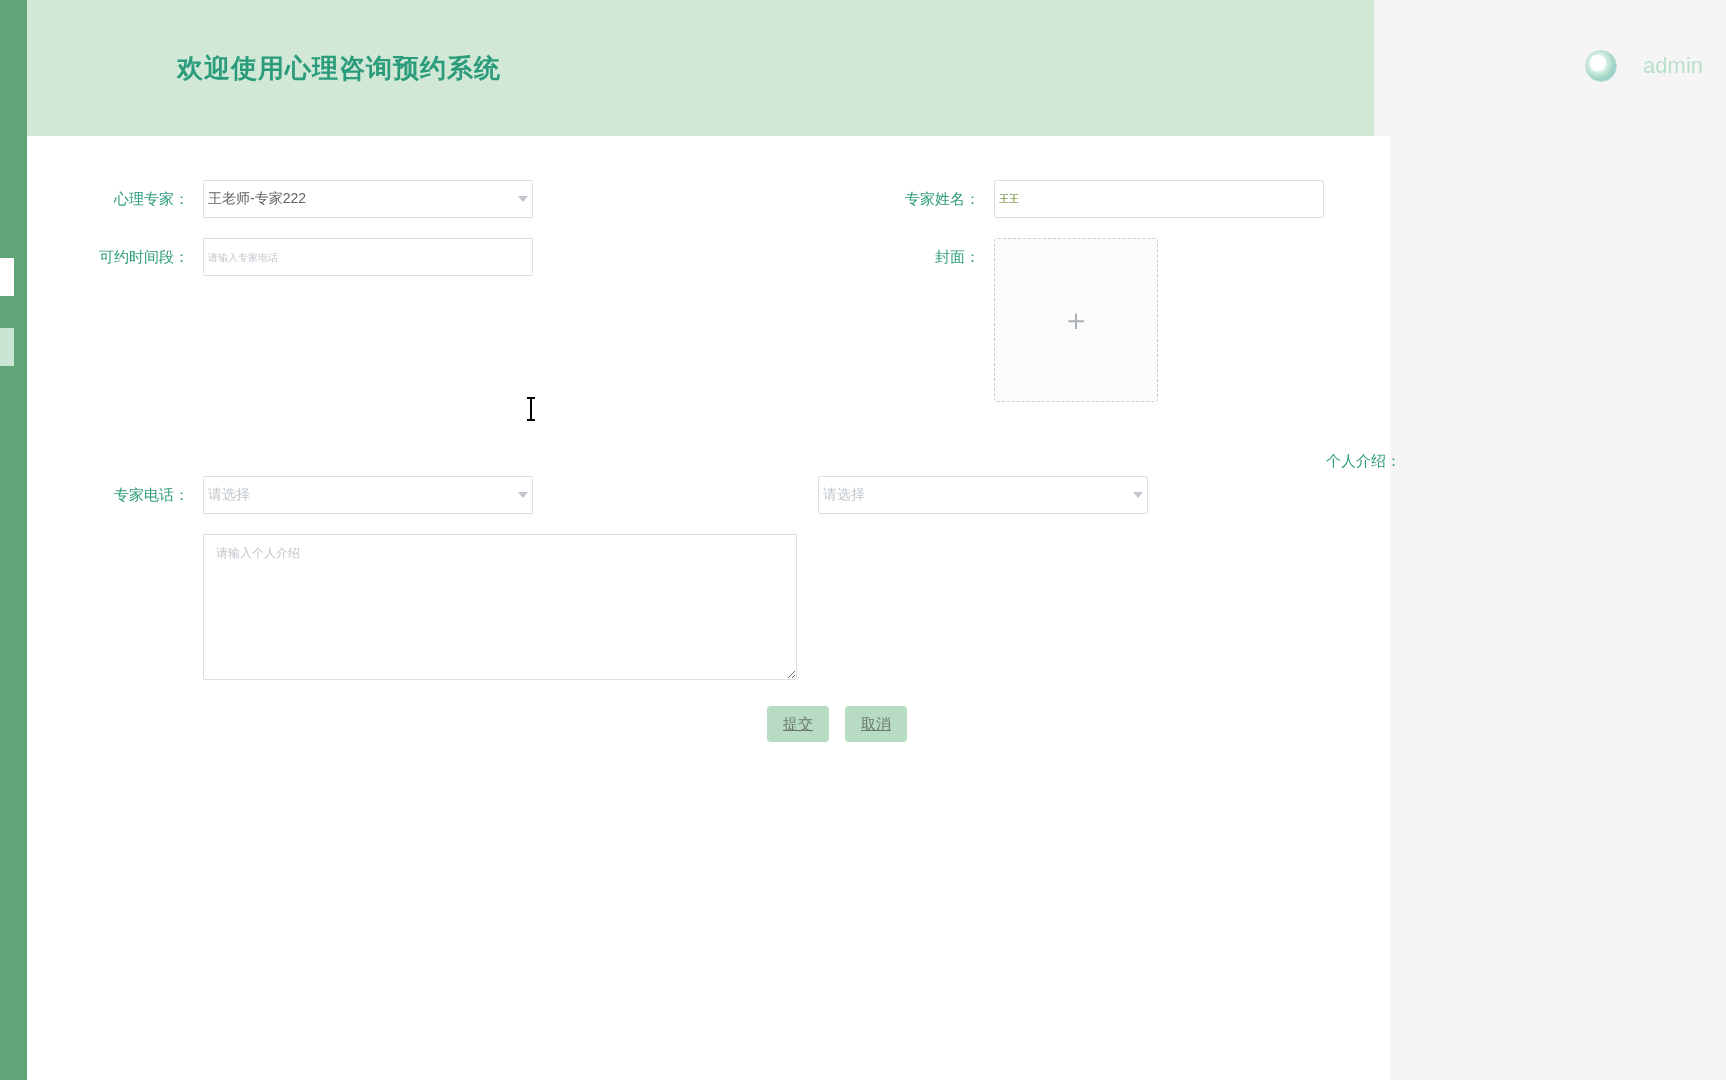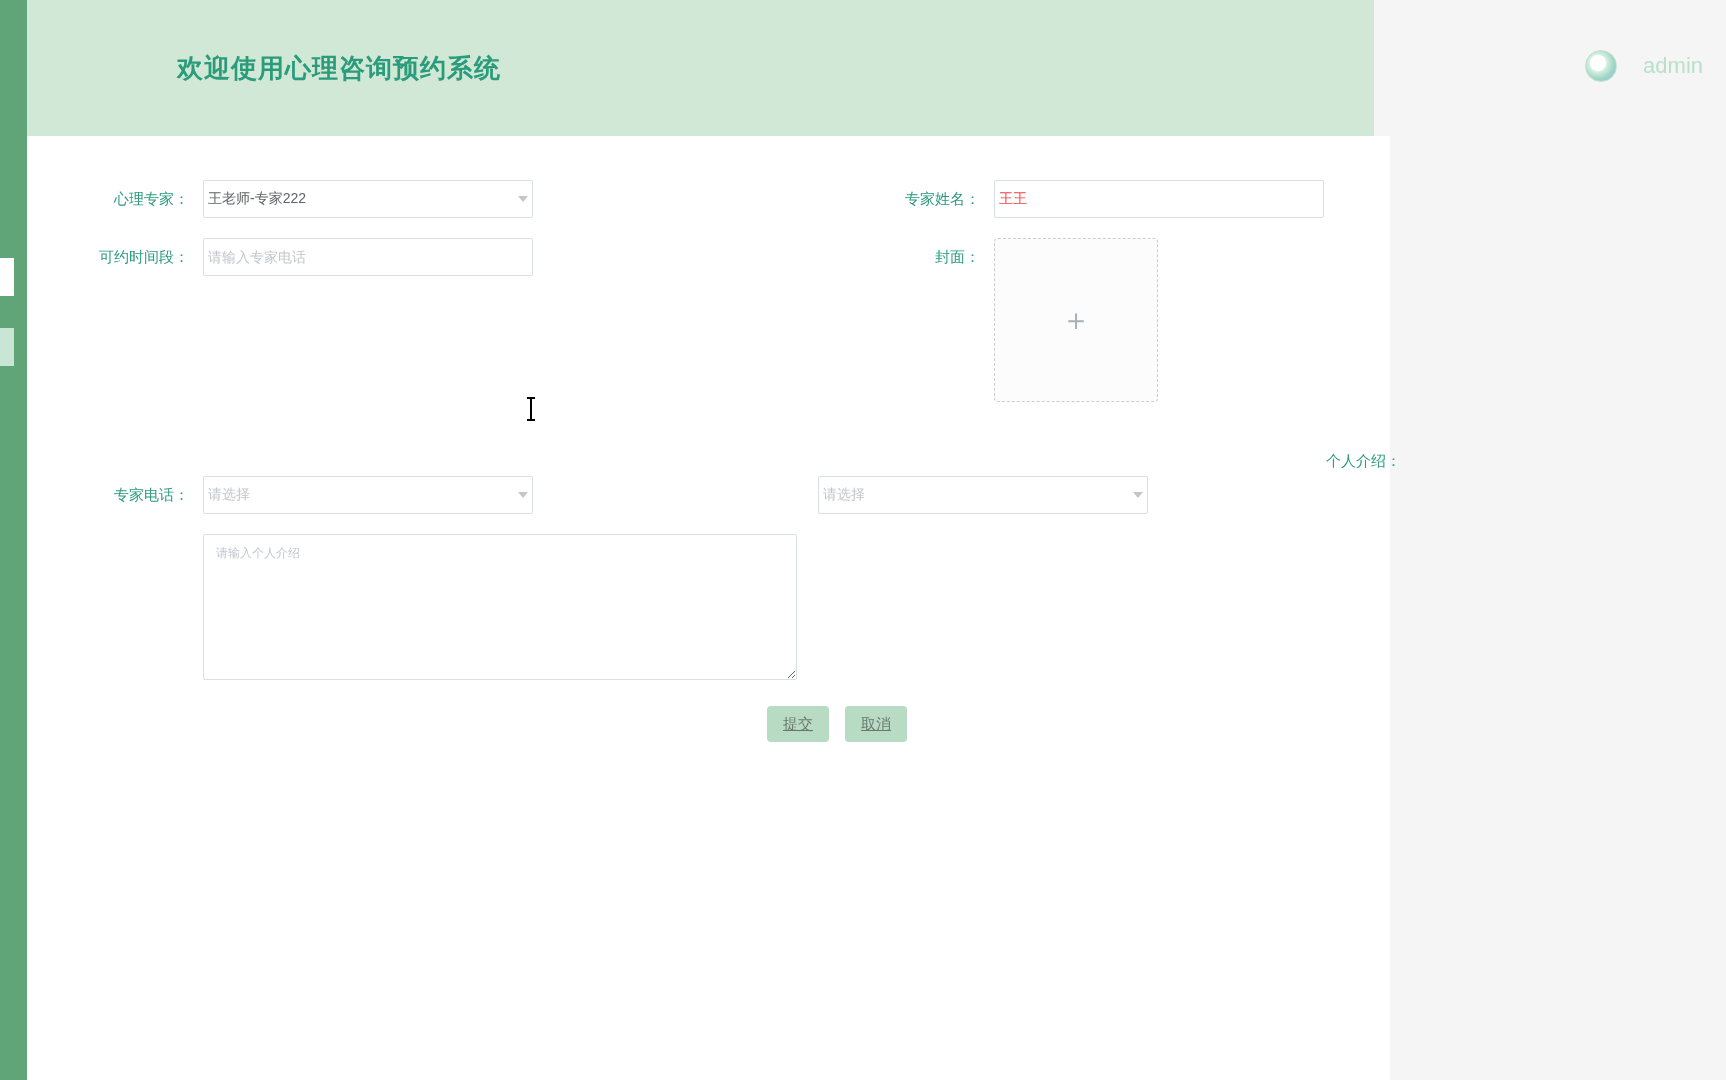--- a/index.html
+++ b/index.html
@@ -73,21 +73,21 @@
       background: #fff;
       padding: 0 4px;
       font-size: 14px;
       color: #333;
       display: flex; align-items: center;
     }
     .select { justify-content: space-between; cursor: pointer; position: relative; }
     .select .val { color: #606266; }
     .select .placeholder, .input input::placeholder, .textarea::placeholder { color: #c1c7cd; }
     .chev { width: 0; height: 0; border-left: 5px solid transparent; border-right: 5px solid transparent; border-top: 6px solid #c1c7cd; }
-    .input input { border: none; outline: none; width: 100%; height: 100%; font-size: 14px; color: #ef4444; background: transparent; }
+    .input input { border: none; outline: none; width: 100%; height: 100%; font-size: 10px; color: #4d7c0f; background: transparent; }
     .upload {
       width: 164px; height: 164px;
       border: 1px dashed #c8cdd2;
       border-radius: 4px;
       display: flex; align-items: center; justify-content: center;
       cursor: pointer;
       background: #fcfcfc;
     }
     .plus { color: #a9b0b6; font-size: 30px; line-height: 1; font-weight: 300; }
     .textarea {

